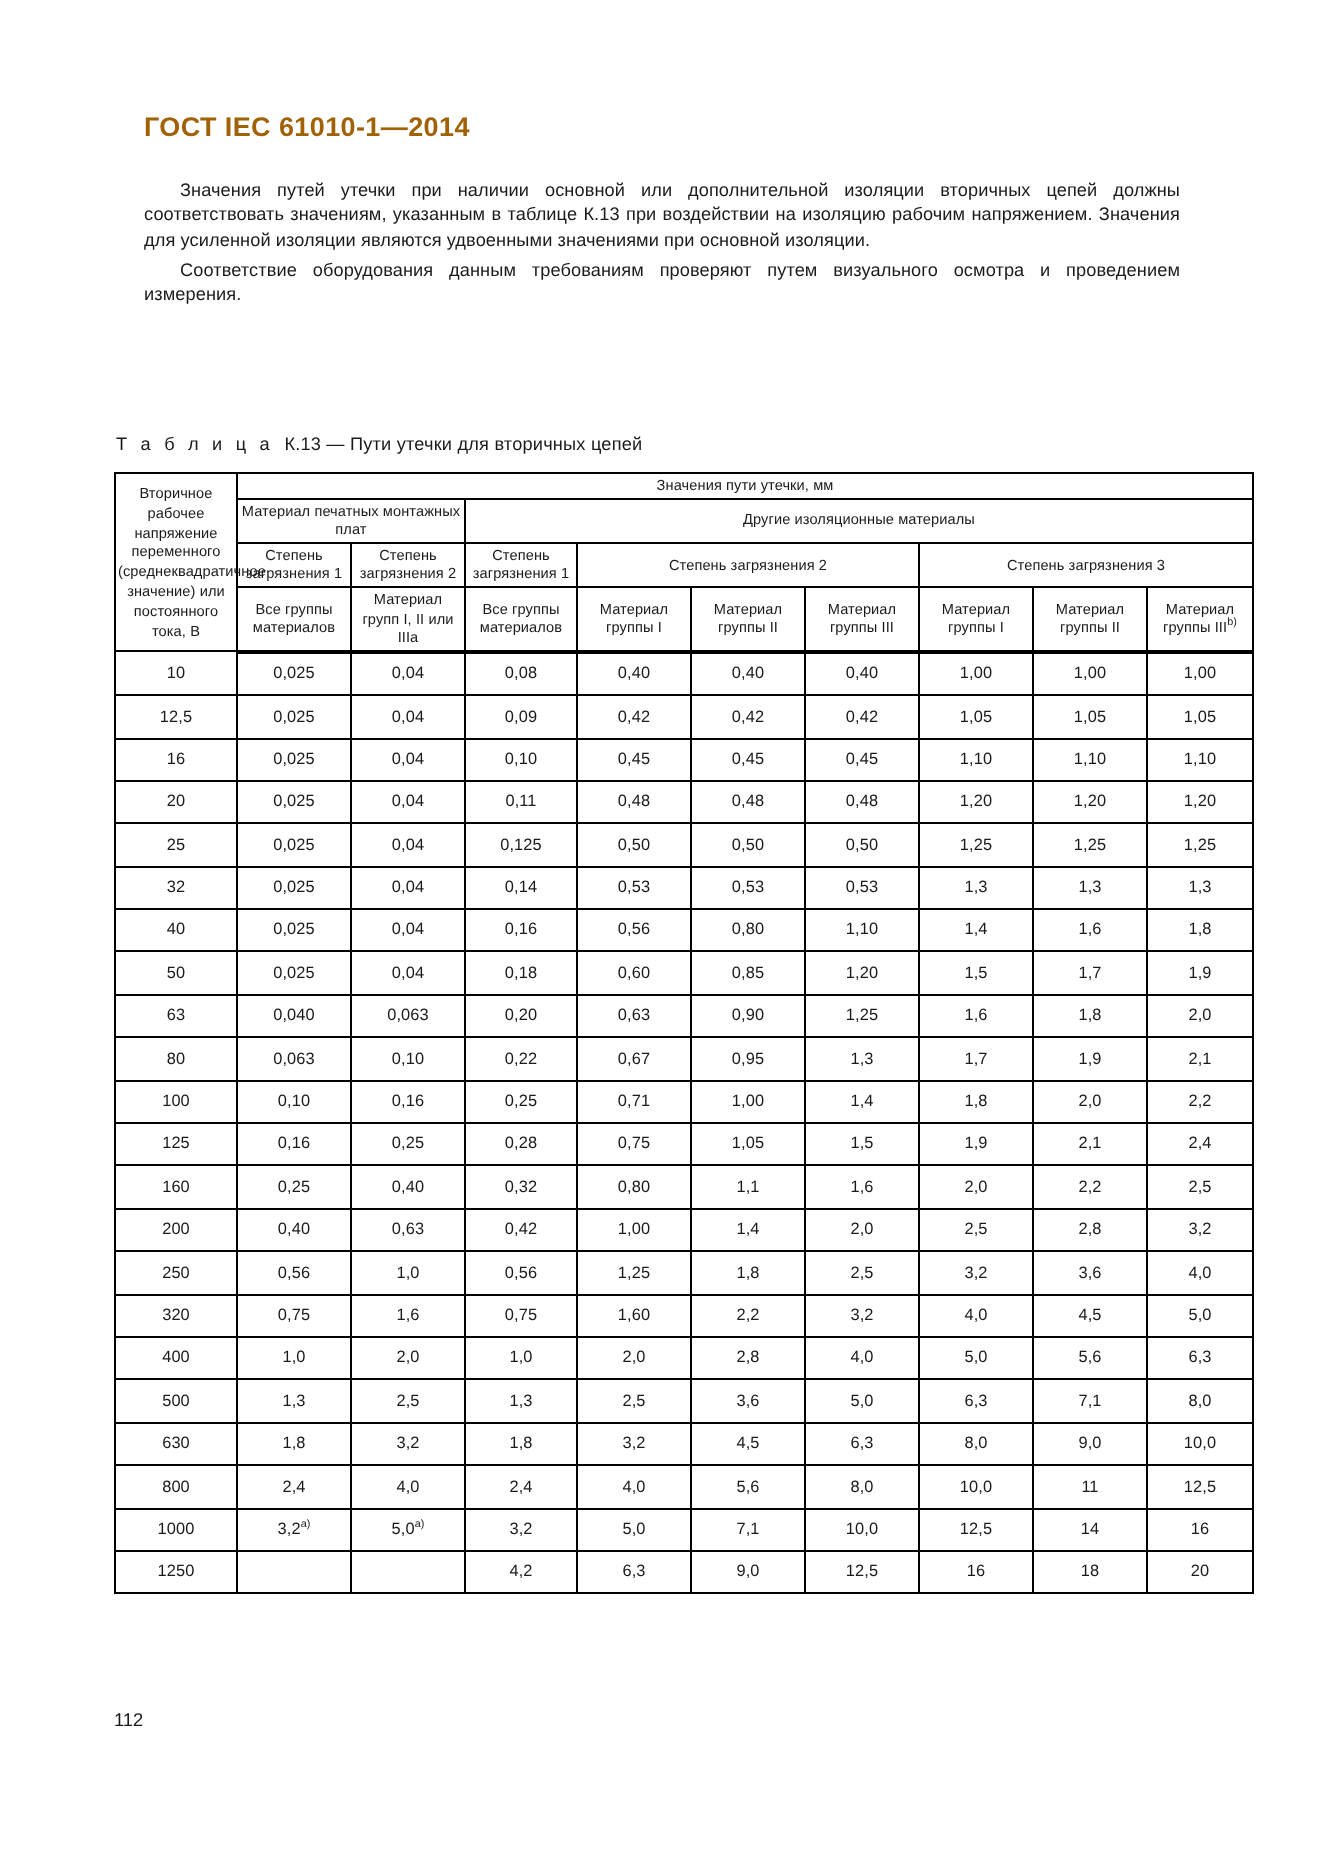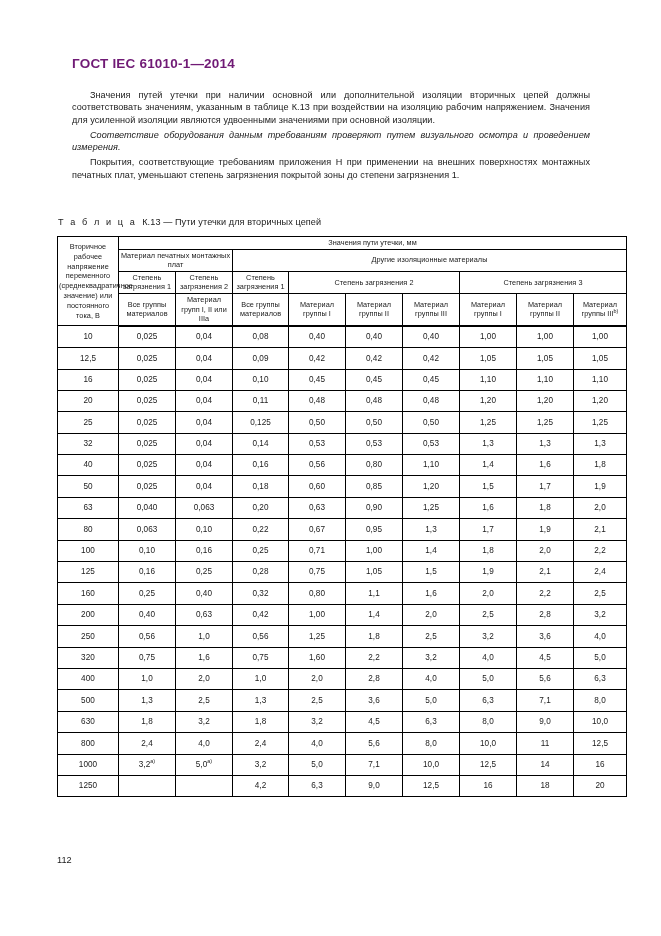--- a/index.html
+++ b/index.html
@@ -19,21 +19,21 @@
     overflow: hidden;
     box-sizing: border-box;
   }
   .doc-header {
     position: absolute;
     left: 72px;
     top: 56px;
     font-size: 13.5px;
     font-weight: bold;
     letter-spacing: 0.2px;
-    color: #701a75;
+    color: #a16207;
   }
   .body-block {
     position: absolute;
     left: 72px;
     top: 89px;
     width: 518px;
     color: #1a1a1a;
   }
   .sect-title {
     font-size: 9.3px;
@@ -43,21 +43,20 @@
   }
   p.para {
     font-size: 9.1px;
     line-height: 12.3px;
     margin: 0 0 3px 0;
     text-align: justify;
     text-indent: 18px;
     letter-spacing: 0.05px;
   }
   p.para.italic {
-    font-style: italic;
   }
   .tbl-caption {
     position: absolute;
     left: 58px;
     top: 217px;
     font-size: 9.1px;
     color: #1a1a1a;
     letter-spacing: 0.1px;
   }
   .tbl-caption .spaced {
@@ -113,21 +112,20 @@
 </head>
 <body>
 
 <div class="page">
 
   <div class="doc-header">ГОСТ IEC 61010-1—2014</div>
 
   <div class="body-block">
     <p class="para">Значения путей утечки при наличии основной или дополнительной изоляции вторичных цепей должны соответствовать значениям, указанным в таблице К.13 при воздействии на изоляцию рабочим напряжением. Значения для усиленной изоляции являются удвоенными значениями при основной изоляции.</p>
     <p class="para italic">Соответствие оборудования данным требованиям проверяют путем визуального осмотра и проведением измерения.</p>
-    <p class="para">Покрытия, соответствующие требованиям приложения Н при применении на внешних поверхностях монтажных печатных плат, уменьшают степень загрязнения покрытой зоны до степени загрязнения 1.</p>
   </div>
 
   <div class="tbl-caption">
     <span class="spaced">Т а б л и ц а</span>&nbsp;&nbsp;<span>К.13 — Пути утечки для вторичных цепей</span>
   </div>
 
   <table class="k13">
     <colgroup>
       <col style="width:61px">
       <col style="width:57px">

